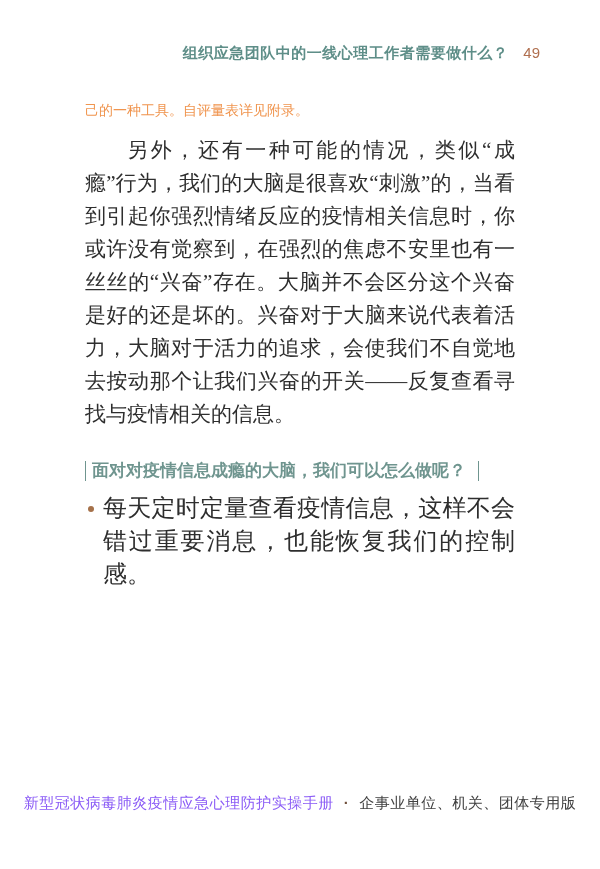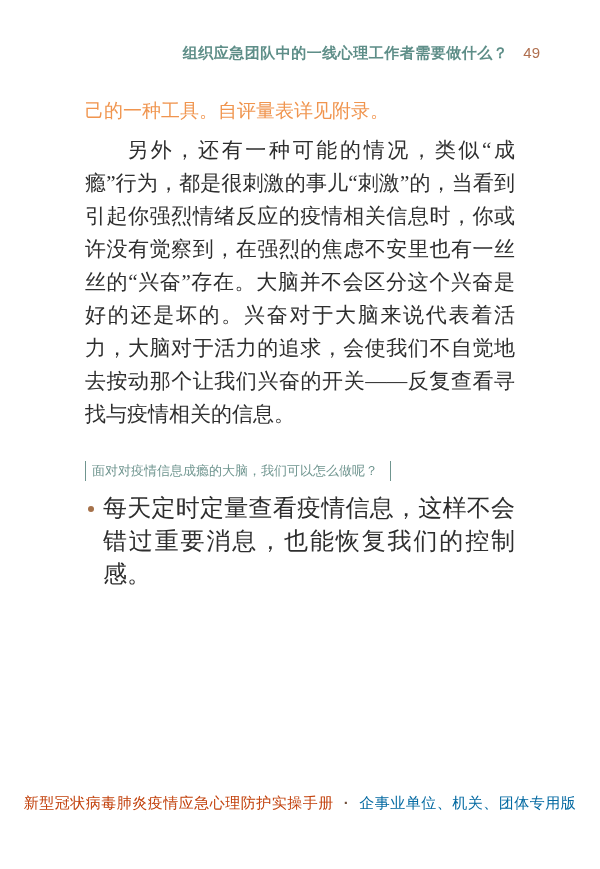--- a/index.html
+++ b/index.html
@@ -37,42 +37,43 @@
 
   
   .content {
     position: absolute;
     left: 85px;
     top: 0;
     width: 430px;
   }
   .lead-line {
     margin-top: 94px;
-    font-size: 19px;
+    font-size: 14px;
     line-height: 33px;
     color: #f0954f;
   }
   .body-paragraph {
     margin-top: 7px;
     font-size: 21px;
     line-height: 33px;
     color: #2e2e2e;
     text-indent: 2em;
     text-align: justify;
     text-justify: inter-ideograph;
   }
 
   
   .section-heading {
     margin-top: 25px;
     display: flex;
     align-items: center;
-    font-size: 13px;
+    font-size: 17px;
     line-height: 30px;
     color: #6f958f;
+    font-weight: bold;
   }
   .heading-bar {
     display: inline-block;
     width: 1px;
     height: 20px;
     background: #6f958f;
     flex: 0 0 auto;
   }
   .heading-bar.lead-bar { margin-right: 6px; }
   .heading-bar.tail-bar { margin-left: 12px; }
@@ -107,39 +108,39 @@
     position: absolute;
     left: 0;
     right: 0;
     top: 794px;
     text-align: center;
     font-family: "Liberation Sans", "DejaVu Sans", sans-serif;
     font-size: 15px;
     letter-spacing: 0.5px;
     white-space: nowrap;
   }
-  .page-footer .book-title { color: #c2410c; }
+  .page-footer .book-title { color: #8b5cf6; }
   .page-footer .footer-sep { color: #70503c; margin: 0 10px; font-weight: bold; }
-  .page-footer .edition { color: #0369a1; }
+  .page-footer .edition { color: #404040; }
 </style>
 </head>
 <body>
 
 <div class="page">
 
   <div class="running-header">
     <span class="chapter">组织应急团队中的一线心理工作者需要做什么？</span>
     <span class="page-num">49</span>
   </div>
 
   <div class="content">
 
     <div class="lead-line">己的一种工具。自评量表详见附录。</div>
 
-    <p class="body-paragraph">另外，还有一种可能的情况，类似“成瘾”行为，都是很刺激的事儿“刺激”的，当看到引起你强烈情绪反应的疫情相关信息时，你或许没有觉察到，在强烈的焦虑不安里也有一丝丝的“兴奋”存在。大脑并不会区分这个兴奋是好的还是坏的。兴奋对于大脑来说代表着活力，大脑对于活力的追求，会使我们不自觉地去按动那个让我们兴奋的开关——反复查看寻找与疫情相关的信息。</p>
+    <p class="body-paragraph">另外，还有一种可能的情况，类似“成瘾”行为，我们的大脑是很喜欢“刺激”的，当看到引起你强烈情绪反应的疫情相关信息时，你或许没有觉察到，在强烈的焦虑不安里也有一丝丝的“兴奋”存在。大脑并不会区分这个兴奋是好的还是坏的。兴奋对于大脑来说代表着活力，大脑对于活力的追求，会使我们不自觉地去按动那个让我们兴奋的开关——反复查看寻找与疫情相关的信息。</p>
 
     <div class="section-heading">
       <span class="heading-bar lead-bar"></span>
       <span class="heading-text">面对对疫情信息成瘾的大脑，我们可以怎么做呢？</span>
       <span class="heading-bar tail-bar"></span>
     </div>
 
     <ul class="bullet-list">
       <li class="bullet-item">
         <span class="bullet-dot"></span>

